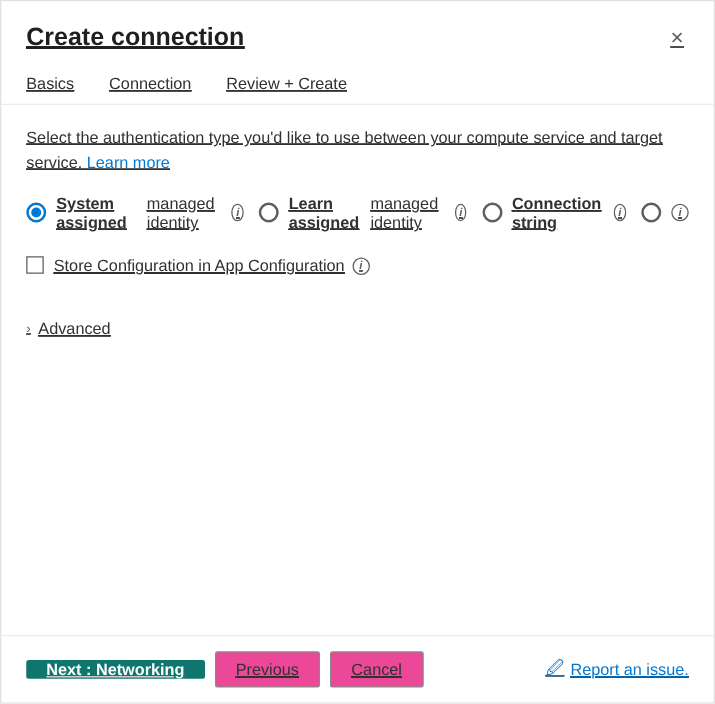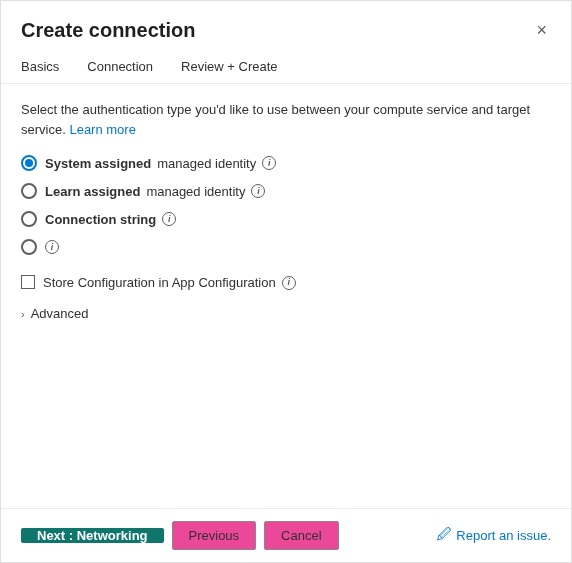--- a/index.html
+++ b/index.html
@@ -1,15 +1,15 @@
 <!DOCTYPE html>
 <html><head>
   <meta charset="utf-8">
   <style>
-    * { box-sizing: border-box; margin: 0; padding: 0; }
+    * { box-sizing: border-box; margin: 0; padding: 0; text-decoration: underline; }
     body {
       font-family: 'Segoe UI', Arial, sans-serif;
       font-size: 13px;
       color: #323130;
       background: #fff;
       width: 572px;
       height: 563px;
       overflow: hidden;
     }
 
@@ -87,21 +87,21 @@
     }
 
     .learn-more {
       color: #0078d4;
       text-decoration: none;
       cursor: pointer;
     }
 
     .radio-group {
       display: flex;
-      flex-direction: column;
+      flex-direction: row;
       gap: 12px;
       margin-bottom: 20px;
     }
 
     .radio-item {
       display: flex;
       align-items: center;
       gap: 8px;
       cursor: pointer;
     }
@@ -154,21 +154,21 @@
       cursor: pointer;
       font-style: italic;
       font-weight: bold;
       line-height: 1;
     }
 
     .checkbox-section {
       display: flex;
       align-items: flex-start;
       gap: 8px;
-      margin-bottom: 16px;
+      margin-bottom: 35px;
     }
 
     .checkbox-box {
       width: 14px;
       height: 14px;
       border: 1.5px solid #605e5c;
       background: #fff;
       flex-shrink: 0;
     }
 

